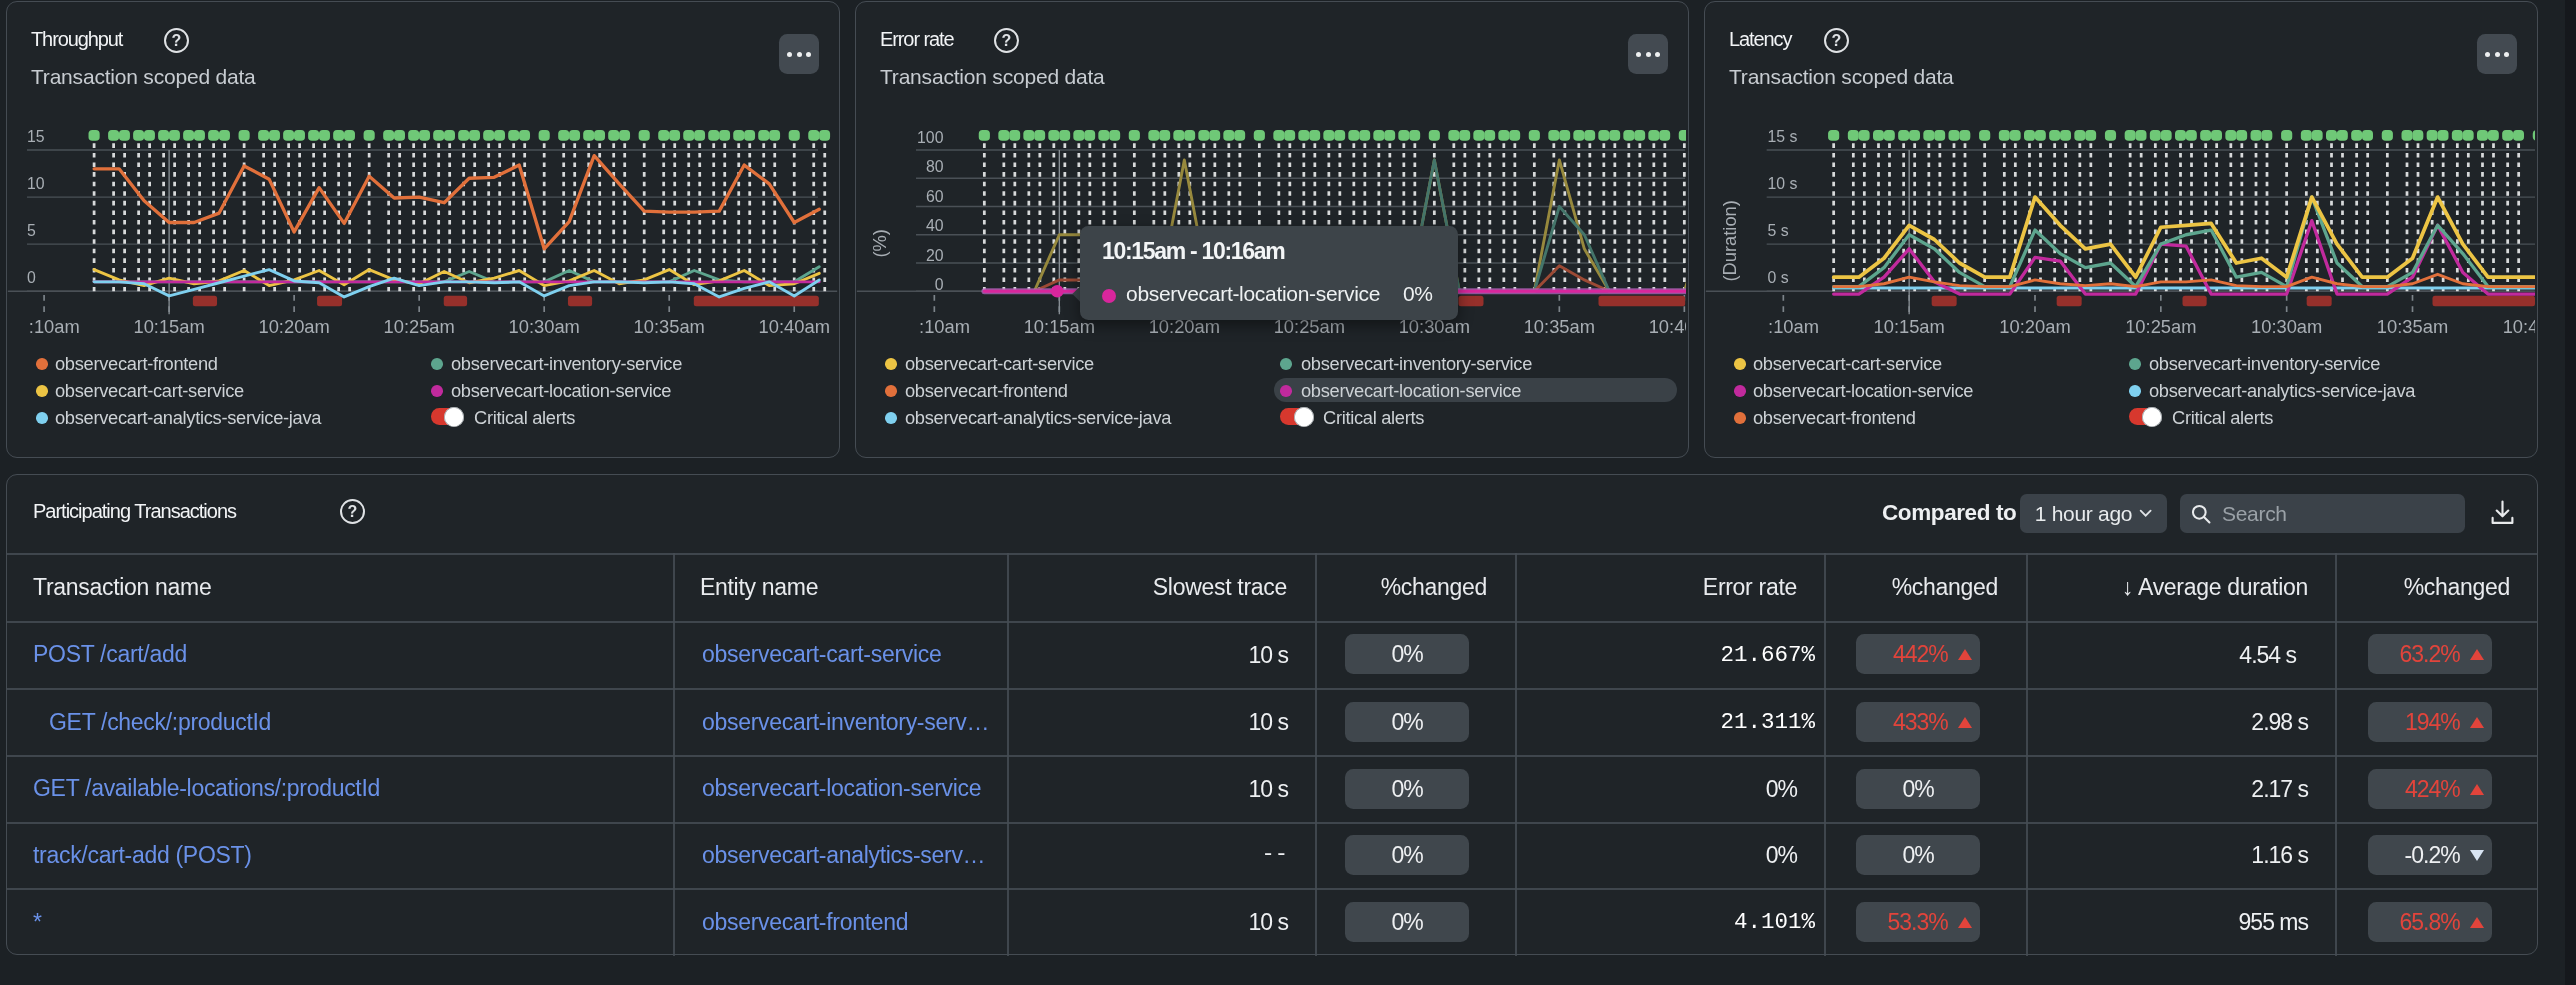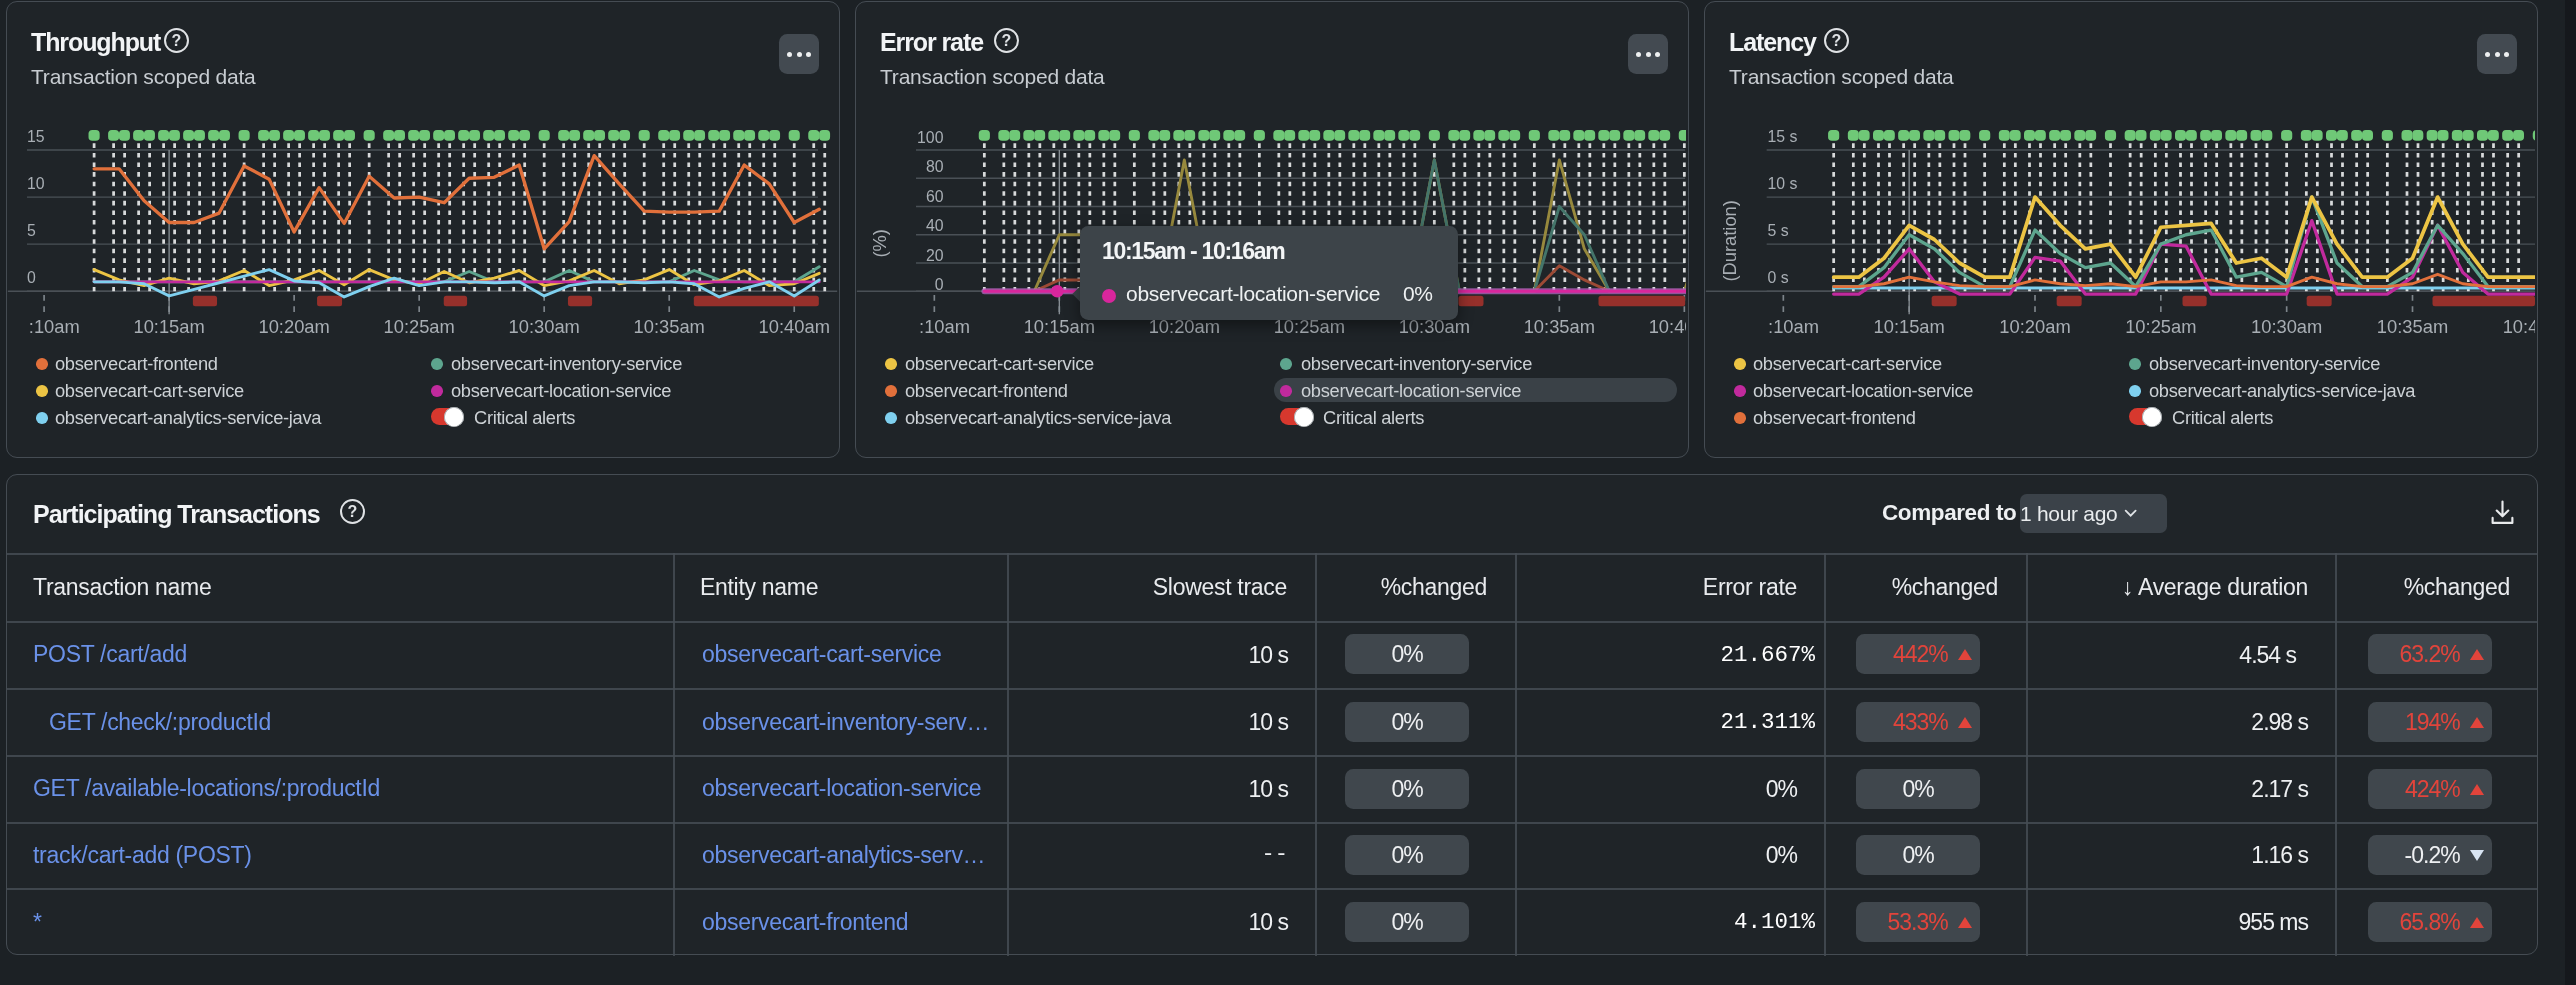--- a/index.html
+++ b/index.html
@@ -1,38 +1,38 @@
 <!DOCTYPE html>
 <html style="font-size:13.3px"><head><meta charset="utf-8"><style>
 * { margin:0; padding:0; box-sizing:border-box; }
 html,body { width:2576px; height:985px; background:#1c2125; font-family:"Liberation Sans",sans-serif; overflow:hidden; -webkit-font-smoothing:antialiased; }
 #root { position:relative; width:2576px; height:985px; }
 .rail { position:absolute; right:0; top:0; width:11px; height:985px; background:#15181c; }
 .panel { position:absolute; background:#1f2428; border:1.7px solid #454c53; border-radius:11px; }
-.ptitle { position:absolute; font-size:25px; font-weight:700; color:#f2f4f6; letter-spacing:-1.1px; white-space:nowrap; }
+.ptitle { position:absolute; font-size:20px; font-weight:400; color:#f2f4f6; letter-spacing:-1.1px; white-space:nowrap; }
 .psub { position:absolute; font-size:21px; color:#c7ccd1; letter-spacing:-0.2px; white-space:nowrap; }
 .qm { position:absolute; width:25px; height:25px; border:2px solid #dfe2e5; border-radius:50%; color:#dfe2e5;
       font-size:16px; font-weight:700; text-align:center; line-height:22px; }
 .menu { position:absolute; width:40px; height:40px; background:#434a51; border-radius:8.3px; display:flex; align-items:center; justify-content:center; gap:4.2px; }
 .menu span { width:5px; height:5px; background:#eef0f1; border-radius:50%; display:block; }
 .chart { position:absolute; }
 svg text { font-family:"Liberation Sans",sans-serif; }
 .ldot { position:absolute; width:11.7px; height:11.7px; border-radius:50%; }
 .ltxt { position:absolute; font-size:18.3px; color:#ccd1d5; letter-spacing:-0.3px; white-space:nowrap; }
 .lhl { position:absolute; width:403px; height:24px; background:#3a4147; border-radius:12px; }
 .tg { position:absolute; width:30px; height:16.7px; background:#d7382e; border-radius:8.3px; }
 .knob { position:absolute; width:20px; height:20px; background:#fff; border-radius:50%; box-shadow:0 0 0 0.8px #9aa0a5 inset; }
 .tip { position:absolute; left:1080px; top:226px; width:378px; height:94px; background:#3d4449; border-radius:8.3px; box-shadow:0 5px 15px rgba(0,0,0,.45); }
 .tiparrow { position:absolute; left:1075px; top:288px; width:11.7px; height:11.7px; background:#3d4449; transform:rotate(45deg); }
 .tiptitle { position:absolute; left:22px; top:11.7px; font-size:23px; font-weight:700; color:#f3f5f6; letter-spacing:-1.3px;text-align:right; }
 .tiprow { position:absolute; left:22px; top:56px; font-size:21px; color:#eef1f2; letter-spacing:-0.3px; white-space:nowrap; }
 .tipdot { display:inline-block; width:14px; height:14px; border-radius:50%; background:#d8269c; margin-right:10px; vertical-align:-1.7px; }
 .cmpto { position:absolute; left:1882px; top:500px; font-size:22.5px; font-weight:700; color:#eef0f2; letter-spacing:-0.4px; }
 .dd { position:absolute; left:2020px; top:494px; width:147px; height:39px; background:#3b4249; border-radius:6.7px;
-     font-size:21px; color:#e8ebed; display:flex; align-items:center; letter-spacing:-0.3px; }
+     font-size:21px; color:#e8ebed; display:flex; align-items:center; justify-content:center; letter-spacing:-0.3px; }
 .search { position:absolute; left:2180px; top:494px; width:285px; height:39px; background:#3b4249; border-radius:6.7px;
      display:flex; align-items:center; padding-left:10px; }
 .search span { font-size:21px; color:#9aa1a7; margin-left:10px; letter-spacing:-0.3px; }
 .dl { position:absolute; left:2489px; top:499px; }
 .hline { position:absolute; height:1.7px; background:#454c53; opacity:0.85; }
 .vline { position:absolute; width:1.7px; background:#454c53; opacity:0.85; }
 .th { position:absolute; font-size:23px; color:#e9ebee; letter-spacing:-0.3px; white-space:nowrap; }
 .thr { }
 .lnk { position:absolute; font-size:23px; color:#6a91e8; letter-spacing:-0.3px; white-space:nowrap; }
 .mono { position:absolute; font-size:23px; letter-spacing:-1px; color:#eef0f2; white-space:nowrap; }
@@ -568,20 +568,27 @@
     <div class="tg" style="left:2129px;top:408px"></div>
 <div class="knob" style="left:2142px;top:407px"></div>
 <div class="ltxt" style="left:2172px;top:407px">Critical alerts</div>
 <div class="panel" style="left:5.8px;top:474px;width:2532px;height:481px"></div>
     <div class="ptitle" style="left:33px;top:500px;letter-spacing:-1px">Participating Transactions</div>
     <div class="qm" style="left:340px;top:499px">?</div>
     <div class="cmpto">Compared to</div>
     <div class="dd">1 hour ago <svg width="13.3" height="8.3" viewBox="0 0 16 10" style="margin-left:6.7px">
         <path d="M2 2 L8 8 L14 2" stroke="#dfe3e6" stroke-width="2.2" fill="none" stroke-linecap="round"></path>
       </svg></div>
+    <div class="search">
+      <svg width="22" height="22" viewBox="0 0 26 26">
+        <circle cx="11" cy="11" r="7.5" stroke="#e8eaec" stroke-width="2.4" fill="none"></circle>
+        <line x1="16.5" y1="16.5" x2="23" y2="23" stroke="#e8eaec" stroke-width="2.4" stroke-linecap="round"></line>
+      </svg>
+      <span>Search</span>
+    </div>
     <svg class="dl" width="27" height="28" viewBox="0 0 32 34">
       <path d="M16 3 L16 20 M9 14 L16 21 L23 14" stroke="#e8eaec" stroke-width="2.6" fill="none" stroke-linecap="round" stroke-linejoin="round"></path>
       <path d="M4 23 L4 29 L28 29 L28 23" stroke="#e8eaec" stroke-width="2.6" fill="none" stroke-linecap="round" stroke-linejoin="round"></path>
     </svg>
     <div class="hline" style="left:5.8px;top:553px;width:2532px"></div>
     <div class="hline" style="left:5.8px;top:621px;width:2532px"></div>
     <div class="hline" style="left:5.8px;top:688px;width:2532px"></div>
     <div class="hline" style="left:5.8px;top:755px;width:2532px"></div>
     <div class="hline" style="left:5.8px;top:822px;width:2532px"></div>
     <div class="hline" style="left:5.8px;top:888px;width:2532px"></div>

